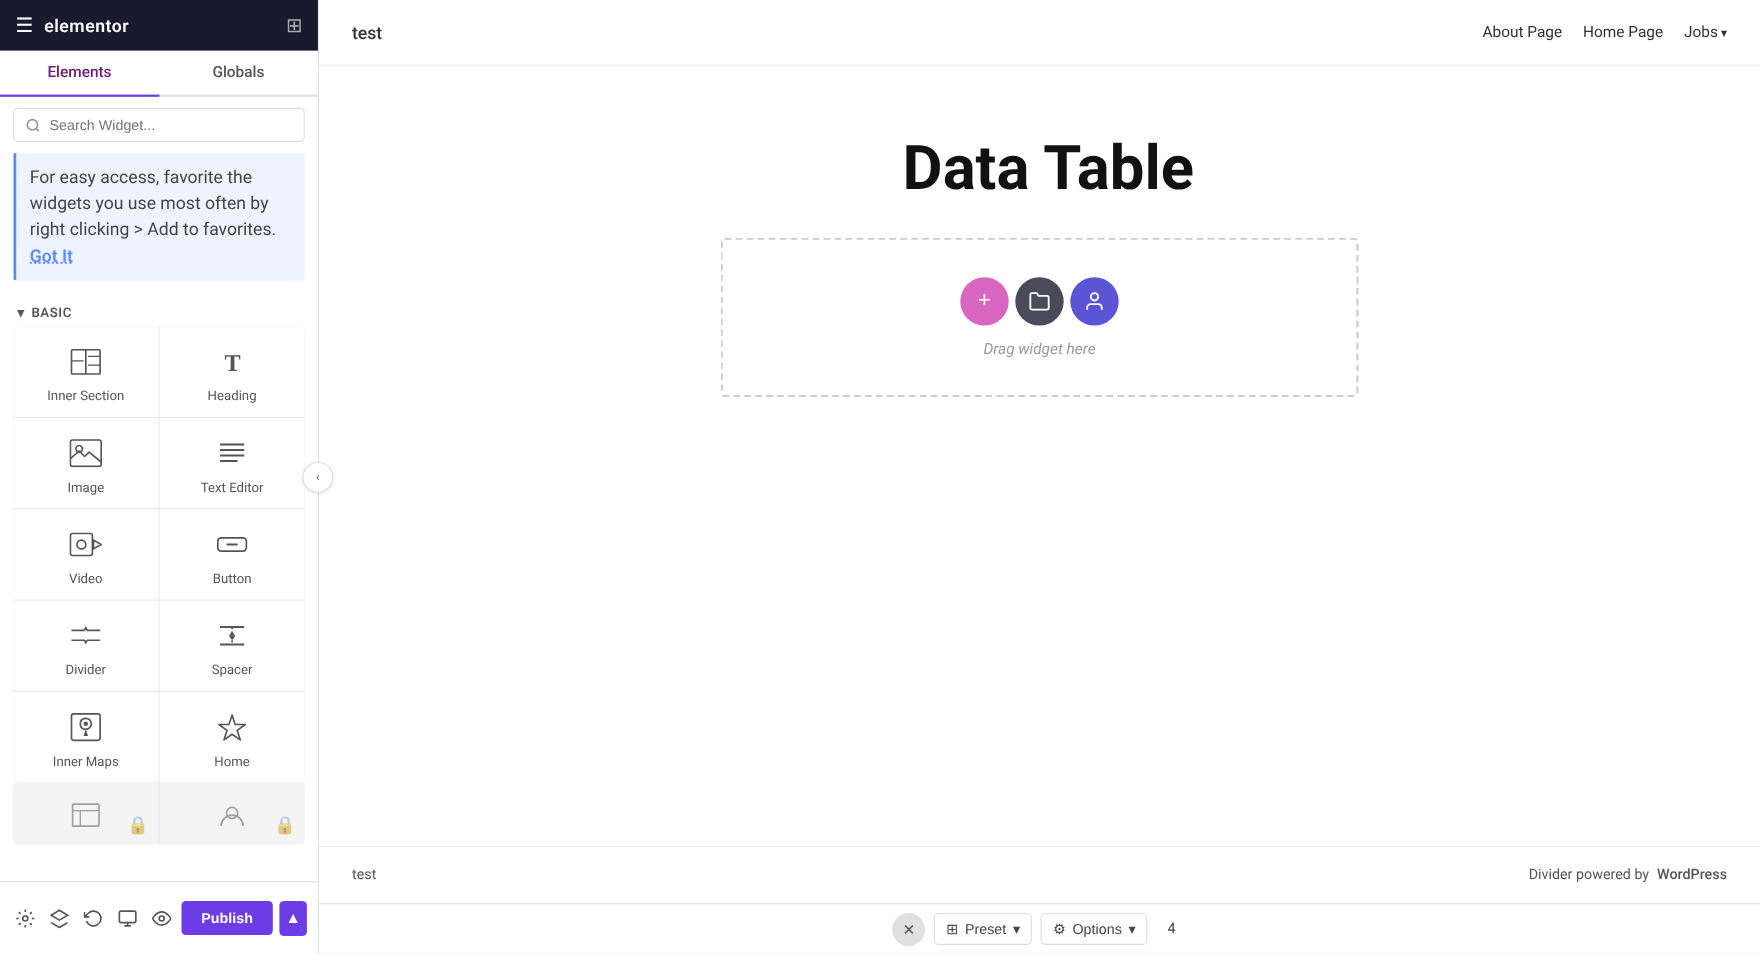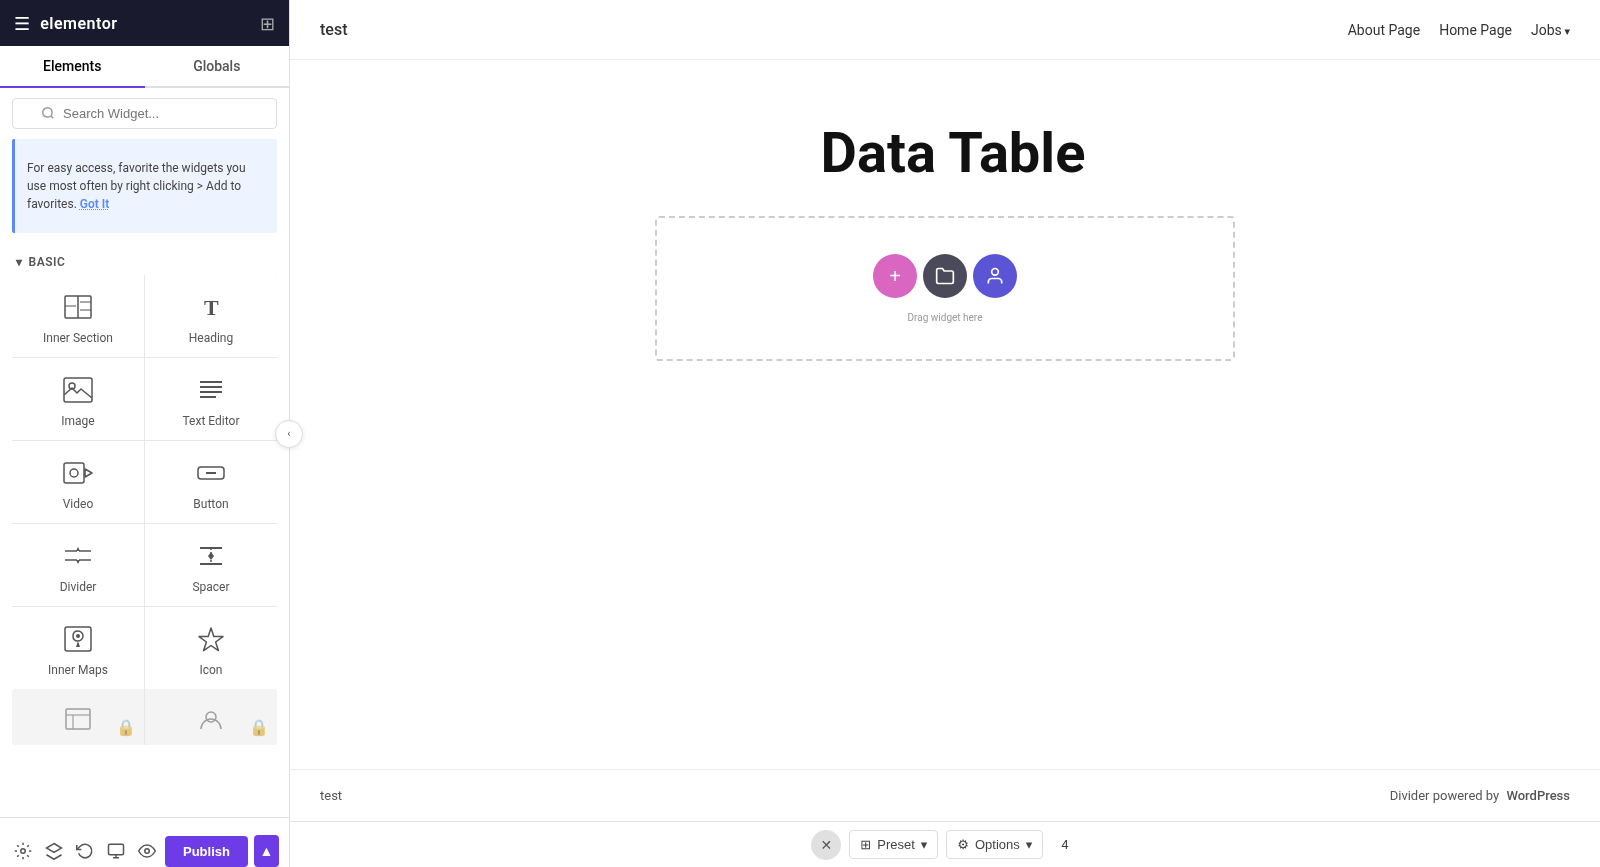--- a/index.html
+++ b/index.html
@@ -11,42 +11,42 @@
     .sidebar { width: 290px; min-width: 290px; background: #fff; display: flex; flex-direction: column; height: 100%; border-right: 1px solid #e0e0e0; position: relative; z-index: 10; }
 
     .sidebar-header { background: #1a1a2e; color: #fff; display: flex; align-items: center; justify-content: space-between; padding: 0 14px; height: 46px; flex-shrink: 0; }
     .sidebar-header-left { display: flex; align-items: center; gap: 10px; }
     .hamburger-icon { color: #fff; font-size: 18px; cursor: pointer; }
     .elementor-logo { font-size: 16px; font-weight: 600; color: #fff; letter-spacing: 0.5px; }
     .grid-icon { color: #aaa; font-size: 18px; cursor: pointer; }
 
     .sidebar-tabs { display: flex; border-bottom: 2px solid #e0e0e0; flex-shrink: 0; }
     .sidebar-tab { flex: 1; text-align: center; padding: 12px 0; font-size: 14px; font-weight: 500; color: #555; cursor: pointer; border-bottom: 2px solid transparent; margin-bottom: -2px; }
-    .sidebar-tab.active { color: #000000; border-bottom: 2px solid #6e3ce6; }
+    .sidebar-tab.active { color: #701a75; border-bottom: 2px solid #6e3ce6; }
 
     .sidebar-search { padding: 10px 12px; flex-shrink: 0; }
-    .search-input-wrapper { display: flex; align-items: flex-start; gap: 8px; border: 1px solid #ddd; border-radius: 4px; padding: 7px 28px; background: #fff; }
+    .search-input-wrapper { display: flex; align-items: flex-end; gap: 8px; border: 1px solid #ddd; border-radius: 4px; padding: 7px 10px; background: #fff; }
     .search-input-wrapper input { border: none; outline: none; font-size: 13px; color: #777; width: 100%; background: transparent; }
 
-    .info-box { margin: 0 12px 10px; background: #eef4ff; border-left: 3px solid #5b8af5; padding: 20px 12px; font-size: 12px; color: #444; line-height: 1.5; flex-shrink: 0; border-radius: 2px; }
+    .info-box { margin: 0 12px 10px; background: #eef4ff; border-left: 3px solid #5b8af5; padding: 10px 12px; font-size: 16px; color: #444; line-height: 1.5; flex-shrink: 0; border-radius: 2px; }
     .info-box a { color: #5b8af5; text-decoration: underline dotted; cursor: pointer; font-weight: 600; }
 
     .widgets-area { flex: 1; overflow-y: auto; padding: 0 0 10px; }
     .section-label { font-size: 12px; font-weight: 600; color: #555; padding: 12px 16px 6px; display: flex; align-items: center; gap: 6px; text-transform: uppercase; letter-spacing: 0.5px; }
     .section-label::before { content: '▾'; font-size: 12px; color: #555; }
 
     .widgets-grid { display: grid; grid-template-columns: 1fr 1fr; gap: 1px; background: #e8e8e8; margin: 0 12px; border-radius: 4px; overflow: hidden; }
     .widget-item { background: #fff; display: flex; flex-direction: column; align-items: center; justify-content: center; padding: 16px 8px 12px; cursor: pointer; gap: 8px; }
     .widget-icon { font-size: 24px; color: #555; display: flex; align-items: center; justify-content: center; width: 32px; height: 32px; }
     .widget-label { font-size: 12px; color: #555; text-align: center; }
 
     .section-pro { margin-top: 10px; }
 
     
-    .sidebar-bottom { flex-shrink: 0; display: flex; align-items: flex-end; background: #fff; border-top: 1px solid #e0e0e0; padding: 0 10px; height: 50px; gap: 6px; }
+    .sidebar-bottom { flex-shrink: 0; display: flex; align-items: center; background: #fff; border-top: 1px solid #e0e0e0; padding: 0 10px; height: 66px; gap: 6px; }
     .bottom-icon-btn { width: 32px; height: 32px; display: flex; align-items: center; justify-content: center; cursor: pointer; color: #555; font-size: 16px; border-radius: 4px; }
     .publish-btn { background: #6e3ce6; color: #fff; border: none; border-radius: 4px; padding: 8px 18px; font-size: 13px; font-weight: 600; cursor: pointer; flex: 1; }
     .chevron-up-btn { width: 32px; height: 32px; display: flex; align-items: center; justify-content: center; background: #6e3ce6; color: #fff; border-radius: 4px; cursor: pointer; font-size: 14px; }
 
     
     .canvas-area { flex: 1; display: flex; flex-direction: column; overflow: hidden; background: #e8e8e8; position: relative; }
 
     
     .site-header { background: #fff; display: flex; align-items: center; justify-content: space-between; padding: 0 30px; height: 60px; flex-shrink: 0; border-bottom: 1px solid #eee; }
     .site-logo { font-size: 16px; font-weight: 500; color: #333; }
@@ -59,21 +59,21 @@
 
     .page-title { font-size: 56px; font-weight: 700; color: #111; text-align: center; margin-left: 16px; }
 
     
     .drop-zone { border: 2px dashed #ccc; border-radius: 4px; width: 580px; min-height: 145px; display: flex; flex-direction: column; align-items: center; justify-content: center; gap: 14px; position: relative; }
     .drop-zone-buttons { display: flex; gap: 6px; }
     .drop-btn { width: 44px; height: 44px; border-radius: 50%; display: flex; align-items: center; justify-content: center; cursor: pointer; font-size: 20px; border: none; }
     .drop-btn.add { background: #d966c0; color: #fff; }
     .drop-btn.folder { background: #4a4a5a; color: #fff; font-size: 16px; }
     .drop-btn.person { background: #5b55d6; color: #fff; font-size: 16px; }
-    .drop-text { font-size: 10px; color: #999; }
+    .drop-text { font-size: 14px; color: #999; font-style: italic; }
 
     
     .collapse-arrow { position: absolute; right: -14px; top: 50%; transform: translateY(-50%); width: 28px; height: 28px; background: #fff; border: 1px solid #ddd; border-radius: 50%; display: flex; align-items: center; justify-content: center; cursor: pointer; color: #555; font-size: 11px; z-index: 20; box-shadow: 0 1px 4px rgba(0,0,0,0.1); }
 
     
     .site-footer { background: #fff; padding: 18px 30px; font-size: 13px; color: #555; display: flex; justify-content: space-between; align-items: center; flex-shrink: 0; border-top: 1px solid #eee; }
     .site-footer a { color: #555; text-decoration: none; cursor: pointer; font-weight: 500; }
 
     
     .bottom-toolbar { background: #fff; border-top: 1px solid #e0e0e0; display: flex; align-items: center; justify-content: center; padding: 0 20px; height: 46px; flex-shrink: 0; gap: 8px; }
@@ -234,21 +234,21 @@
           </div>
           <span class="widget-label">Inner Maps</span>
         </div>
 
         <div class="widget-item">
           <div class="widget-icon">
             <svg width="30" height="28" viewBox="0 0 30 28" fill="none">
                 <path d="M15 3l2.8 8.6H27l-7.4 5.4 2.8 8.6L15 20.5l-7.4 5.1 2.8-8.6L3 11.6h9.2L15 3z" stroke="#555" stroke-width="1.5" stroke-linejoin="round"></path>
               </svg>
           </div>
-          <span class="widget-label">Icon</span>
+          <span class="widget-label">Home</span>
         </div>
       </div>
 
       <div class="widgets-grid">
         <div class="widget-item" style="opacity:0.5; position:relative;">
           <svg width="28" height="28" viewBox="0 0 28 28" fill="none">
               <rect x="2" y="4" width="24" height="20" rx="1" stroke="#555" stroke-width="1.5"></rect>
               <line x1="2" y1="10" x2="26" y2="10" stroke="#555" stroke-width="1.2"></line>
               <line x1="9" y1="10" x2="9" y2="24" stroke="#555" stroke-width="1.2"></line>
             </svg>

